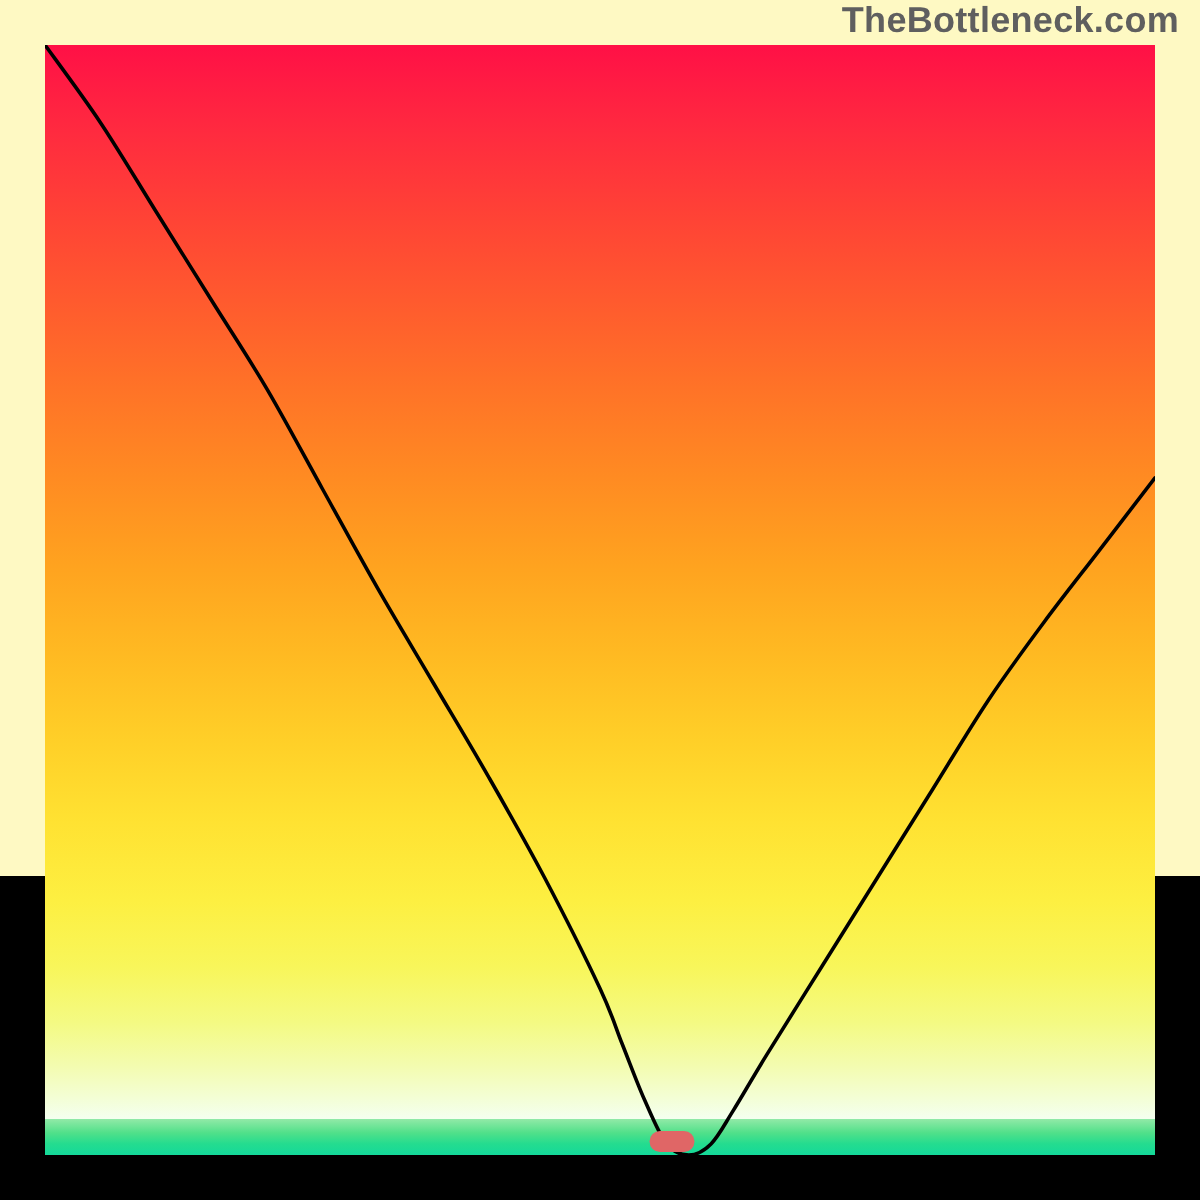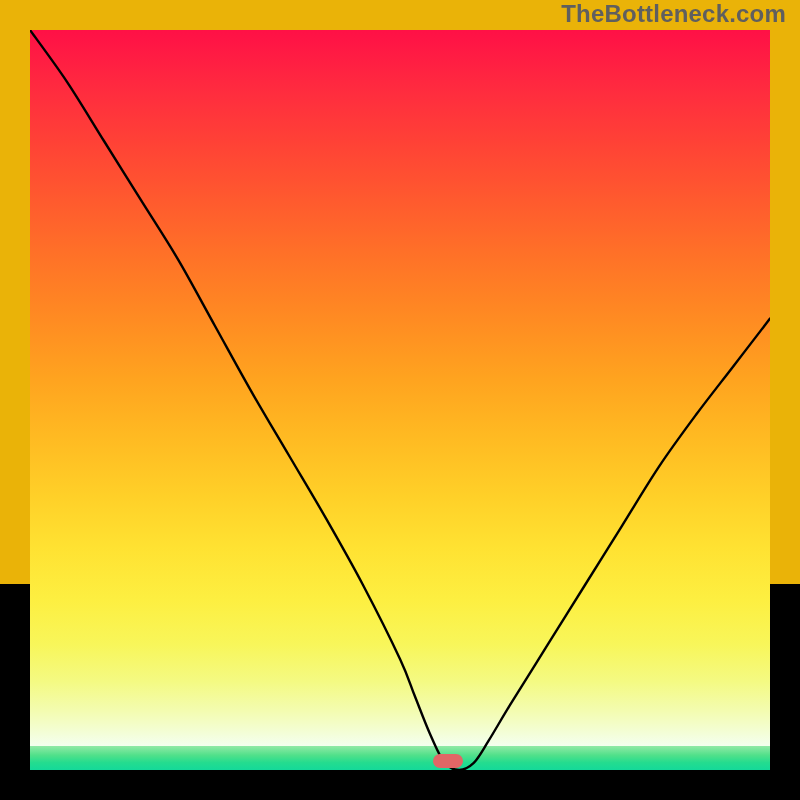--- a/index.html
+++ b/index.html
@@ -8,21 +8,21 @@
     width: 800px;
     height: 800px;
     background: #000;
     font-family: Arial, Helvetica, sans-serif;
     overflow: hidden;
   }
   .stage {
     position: relative;
     width: 800px;
     height: 584px;
-    background: #eab308;
+    background: #fef9c3;
   }
   .watermark {
     position: absolute;
     top: 0;
     right: 14px;
     color: #5f5f5f;
     font-size: 24px;
     font-weight: 600;
     letter-spacing: 0.2px;
     z-index: 5;

